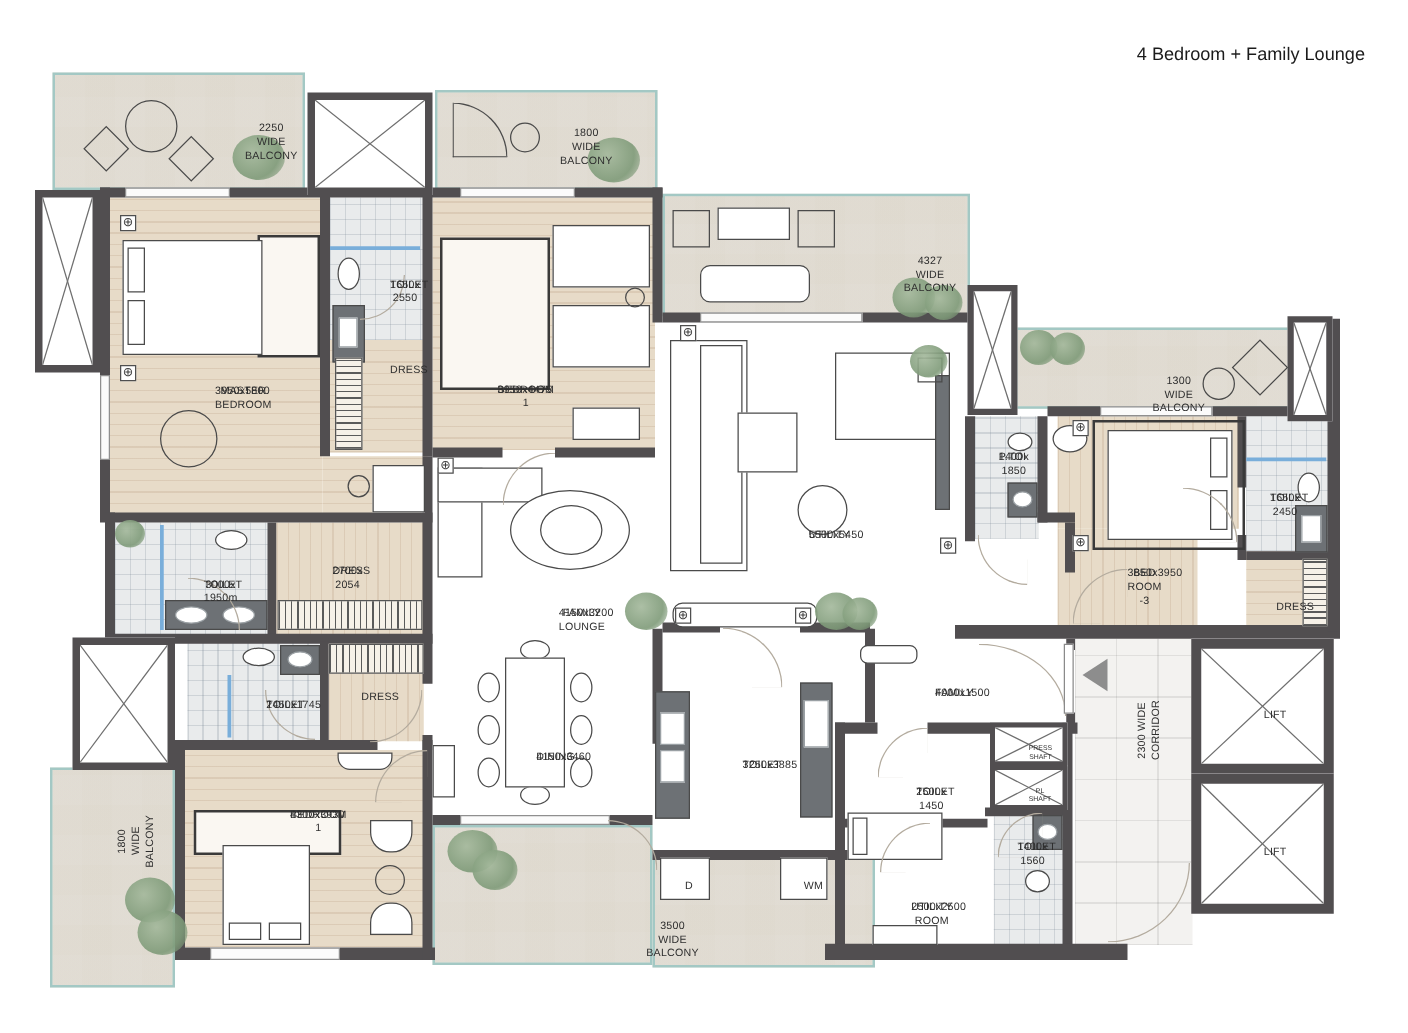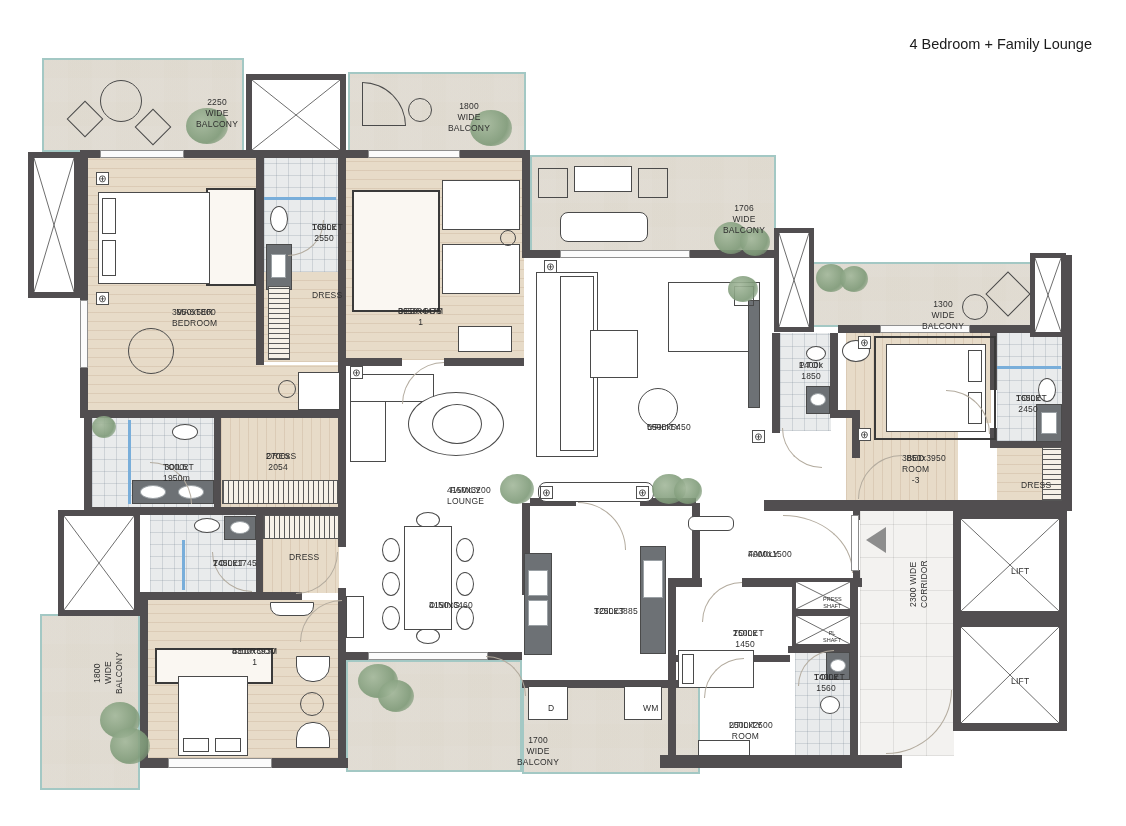--- a/index.html
+++ b/index.html
@@ -397,19 +397,19 @@
   <div class="lbl" style="left:729px;top:720px;"><span>UTILITY ROOM</span><span class="dim">2500x2500</span></div>
   <div class="lbl" style="left:814px;top:672px;"><span>TOILET</span><span class="dim">1400x
 1560</span></div>
   <div class="lbl tiny" style="left:823px;top:596px;"><span>PRESS SHAFT</span></div>
   <div class="lbl tiny" style="left:823px;top:630px;"><span>PL SHAFT</span></div>
   <div class="lbl vert" style="left:908px;top:608px;"><span>2300 WIDE CORRIDOR</span></div>
   <div class="lbl" style="left:1011px;top:566px;"><span>LIFT</span></div>
   <div class="lbl" style="left:1011px;top:676px;"><span>LIFT</span></div>
   <div class="lbl" style="left:196px;top:97px;"><span>2250 WIDE BALCONY</span></div>
   <div class="lbl" style="left:448px;top:101px;"><span>1800 WIDE BALCONY</span></div>
-  <div class="lbl" style="left:723px;top:203px;"><span>1706 WIDE BALCONY</span></div>
+  <div class="lbl" style="left:723px;top:203px;"><span>4327 WIDE BALCONY</span></div>
   <div class="lbl" style="left:922px;top:299px;"><span>1300 WIDE BALCONY</span></div>
   <div class="lbl vert" style="left:92px;top:694px;"><span>1800 WIDE BALCONY</span></div>
-  <div class="lbl" style="left:517px;top:735px;"><span>1700 WIDE BALCONY</span></div>
+  <div class="lbl" style="left:517px;top:735px;"><span>3500 WIDE BALCONY</span></div>
   <div class="lbl" style="left:548px;top:703px;z-index:41;"><span>D</span></div>
   <div class="lbl" style="left:643px;top:703px;z-index:41;"><span>WM</span></div>
 </div>
 
 </body></html>

